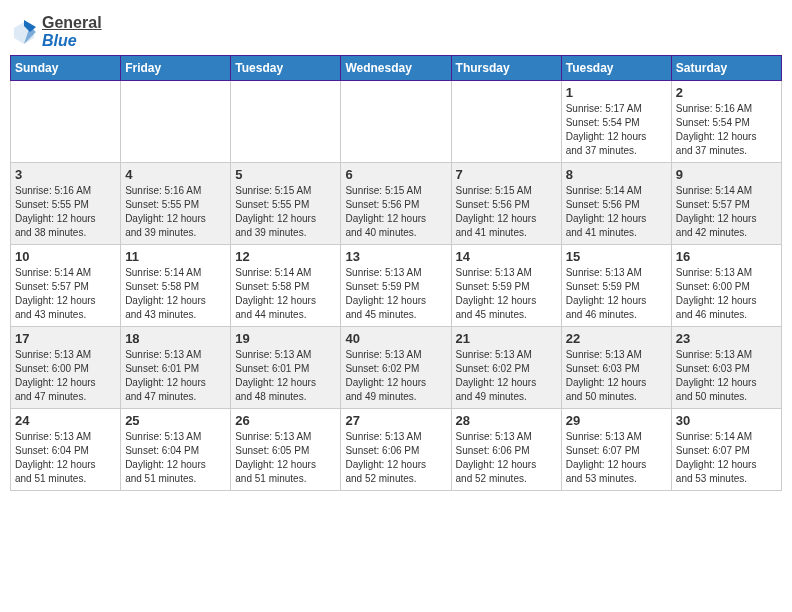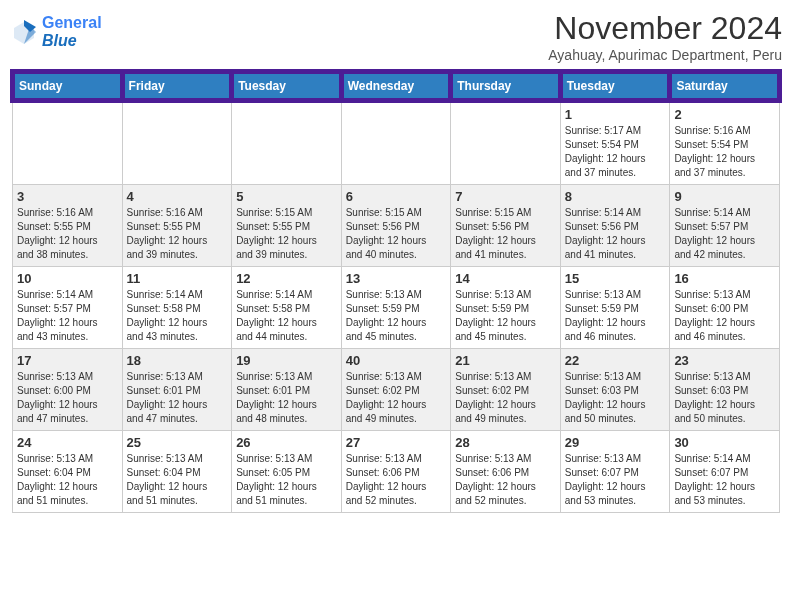--- a/index.html
+++ b/index.html
@@ -23,21 +23,22 @@
       margin-top: 4px;
     }
     .logo-text {
       display: flex;
       flex-direction: column;
       line-height: 1.1;
     }
     .logo-general {
       font-size: 16px;
       font-weight: bold;
-      color: #3b82f6;
+      color: #404040;
+      text-decoration: underline;
     }
     .logo-blue {
       font-size: 16px;
       font-weight: bold;
       color: #1a6ebd;
       font-style: italic;
     }
     .logo-icon {
       width: 28px;
       height: 28px;
@@ -59,21 +60,21 @@
       border-collapse: collapse;
       table-layout: fixed;
     }
     thead th {
       background-color: #2f7fc1;
       color: #fff;
       font-size: 12px;
       font-weight: bold;
       padding: 5px 4px;
       text-align: left;
-      border: 5px solid #4c1d95;
+      border: 1px solid #4c1d95;
     }
     tbody tr {
       height: 80px;
     }
     tbody tr:nth-child(odd) {
       background-color: #ffffff;
     }
     tbody tr:nth-child(even) {
       background-color: #f0f0f0;
     }
@@ -110,24 +111,20 @@
     <svg class="logo-icon" viewBox="0 0 28 28">
       <polygon points="14,4 24,10 24,20 14,26 4,20 4,10" fill="#1a6ebd" opacity="0.15"></polygon>
       <polygon points="20,8 26,14 20,20 14,26" fill="#1a6ebd" opacity="0.5"></polygon>
       <polygon points="14,2 26,9 26,9 20,14 14,8" fill="#1a6ebd"></polygon>
     </svg>
     <div class="logo-text">
       <span class="logo-general">General</span>
       <span class="logo-blue">Blue</span>
     </div>
   </div>
-  <div class="title-section">
-    <div class="month-title">November 2024</div>
-    <div class="location">Ayahuay, Apurimac Department, Peru</div>
-  </div>
 </div>
 
 <table>
   <thead>
     <tr>
     <th>Sunday</th>
         <th>Friday</th>
         <th>Tuesday</th>
         <th>Wednesday</th>
         <th>Thursday</th>

